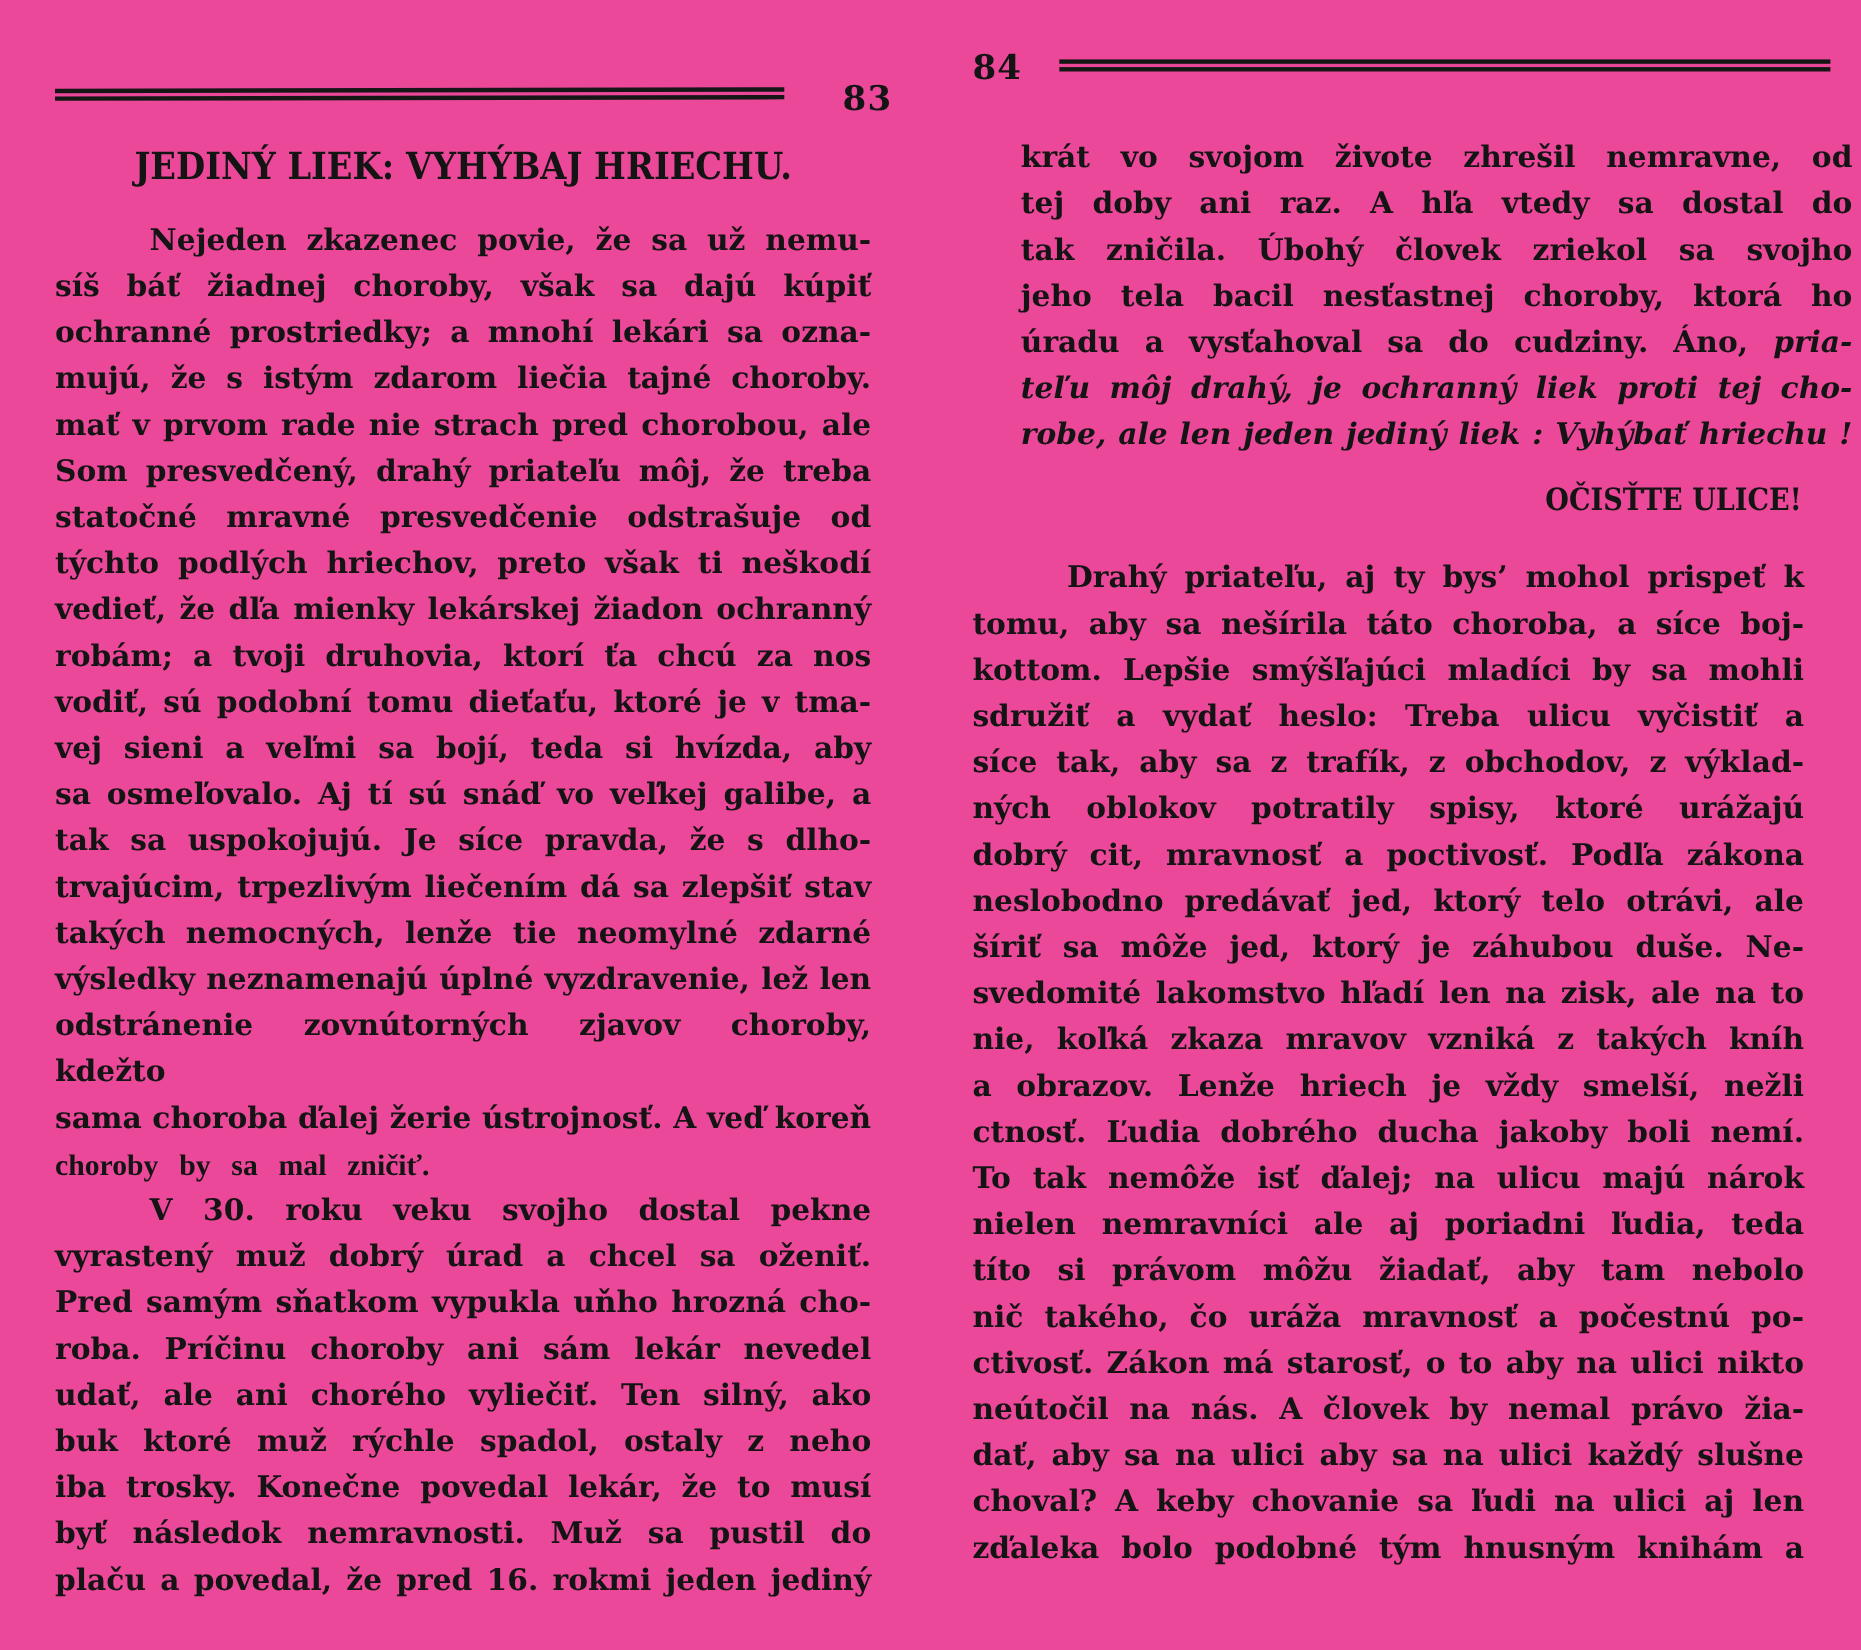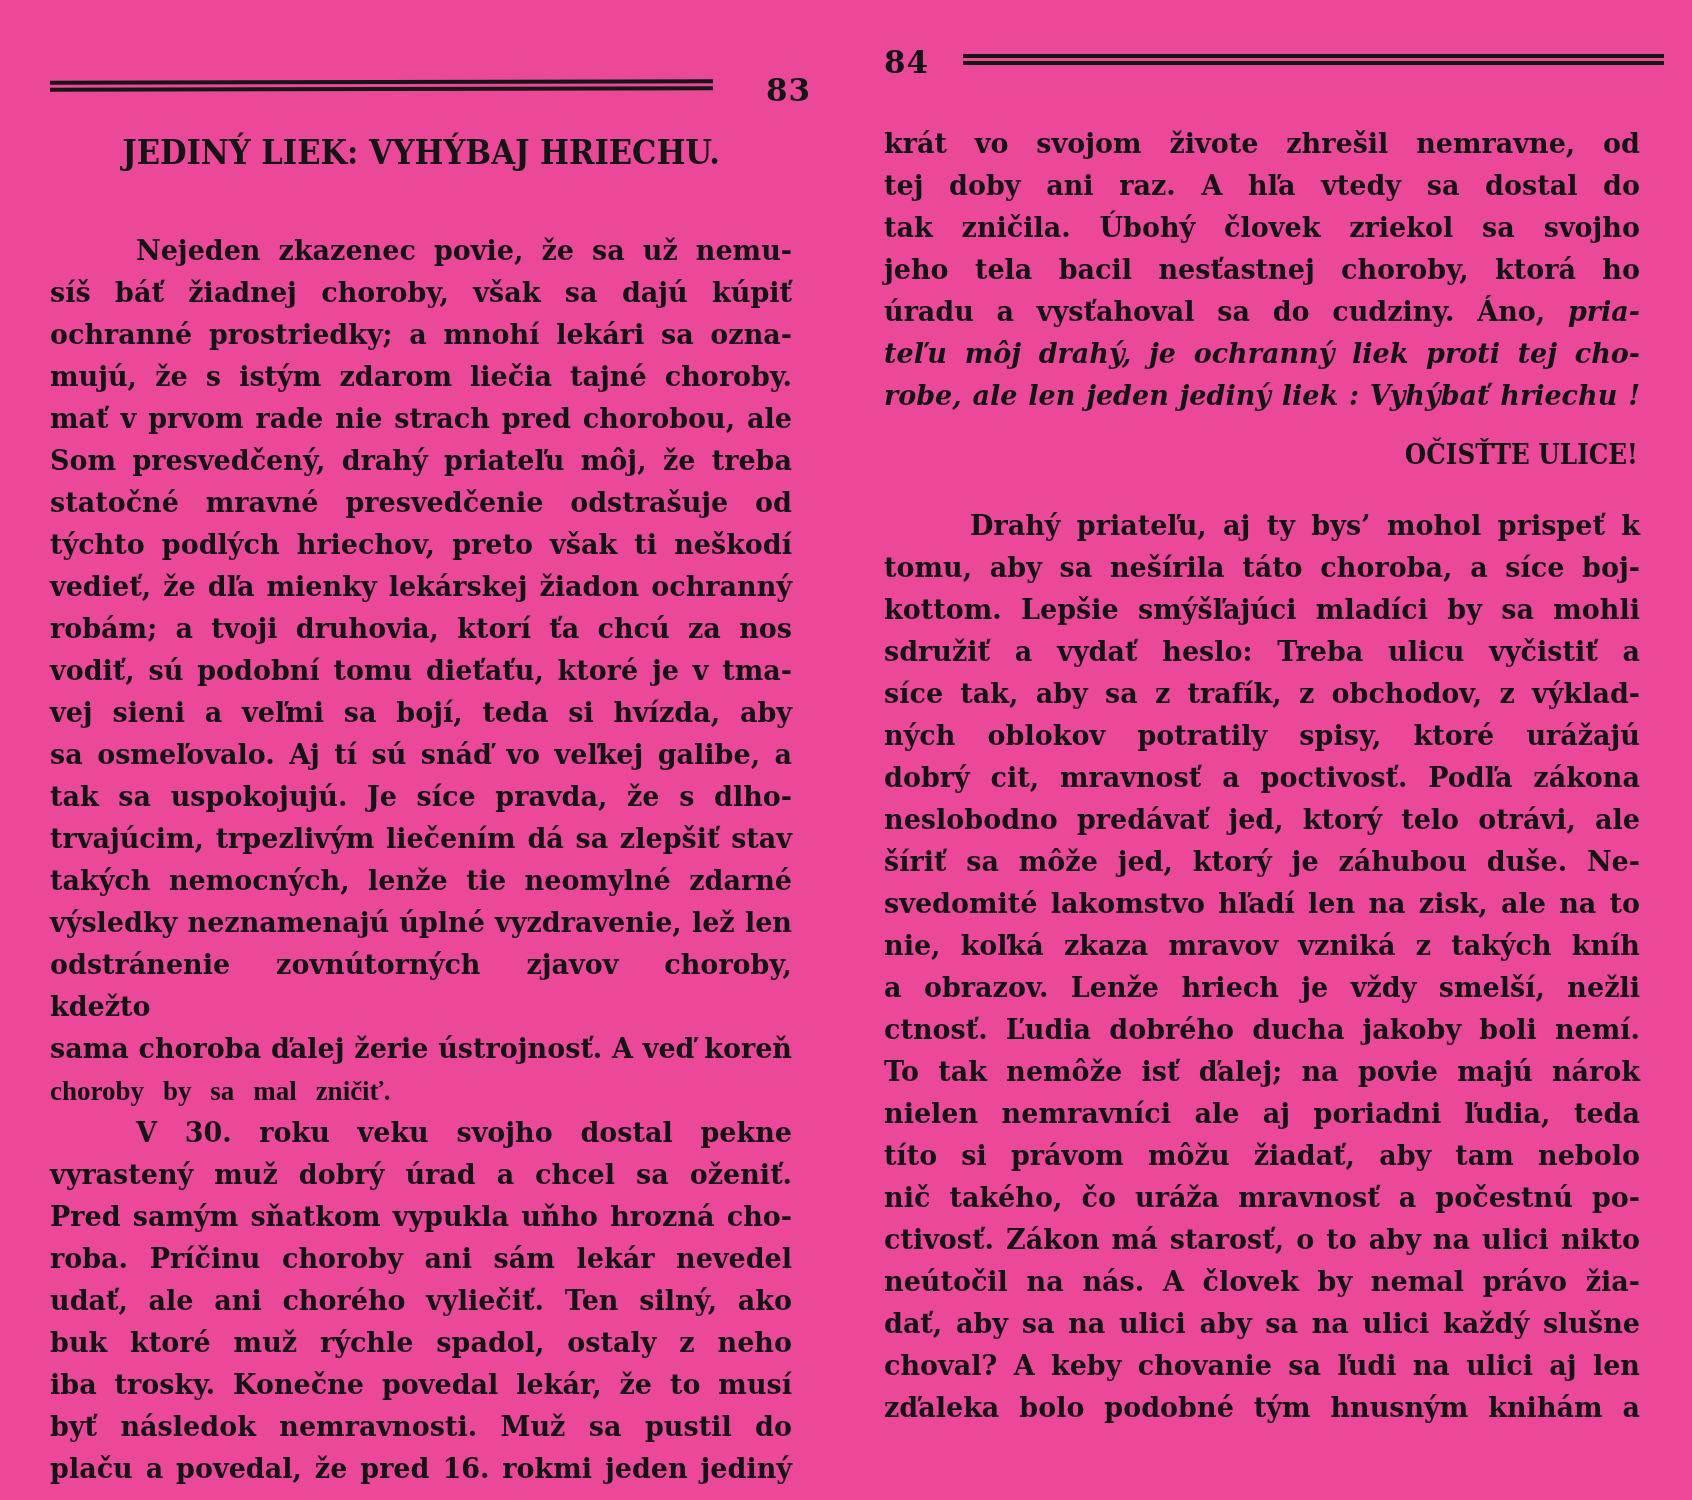--- a/index.html
+++ b/index.html
@@ -41,22 +41,22 @@
   .article-title .squeeze{display:inline-block;transform:scaleX(0.9);transform-origin:center;}
 
   .section-heading{
     position:absolute;right:2px;top:438px;width:100%;
     margin:0;text-align:right;white-space:nowrap;
     font-size:28px;font-weight:700;
   }
   .section-heading .squeeze{display:inline-block;transform:scaleX(0.88);transform-origin:right center;}
 
   .body-block{position:absolute;left:0;width:100%;}
-  .body-83{top:198px;margin-top:32px;}
-  .body-84-a{top:123px;}
+  .body-83{top:198px;}
+  .body-84-a{top:123px;margin-left:44px;}
   .body-84-b{top:505px;}
 
   .line{
     font-size:27px;font-weight:700;line-height:42px;
     text-align:justify;text-align-last:justify;
     white-space:normal;
   }
   .line.indent{padding-left:86px;}
   .line.nojust{text-align:right;text-align-last:left;word-spacing:0.45em;font-family:Liberation Serif, serif;}
   .line.italic,.it{font-style:italic;}
@@ -128,21 +128,21 @@
         <div class="line">sdružiť a vydať heslo: Treba ulicu vyčistiť a</div>
         <div class="line">síce tak, aby sa z trafík, z obchodov, z výklad-</div>
         <div class="line">ných oblokov potratily spisy, ktoré urážajú</div>
         <div class="line">dobrý cit, mravnosť a poctivosť. Podľa zákona</div>
         <div class="line">neslobodno predávať jed, ktorý telo otrávi, ale</div>
         <div class="line">šíriť sa môže jed, ktorý je záhubou duše. Ne-</div>
         <div class="line">svedomité lakomstvo hľadí len na zisk, ale na to</div>
         <div class="line">nie, koľká zkaza mravov vzniká z takých kníh</div>
         <div class="line">a obrazov. Lenže hriech je vždy smelší, nežli</div>
         <div class="line">ctnosť. Ľudia dobrého ducha jakoby boli nemí.</div>
-        <div class="line">To tak nemôže isť ďalej; na povie majú nárok</div>
+        <div class="line">To tak nemôže isť ďalej; na ulicu majú nárok</div>
         <div class="line">nielen nemravníci ale aj poriadni ľudia, teda</div>
         <div class="line">títo si právom môžu žiadať, aby tam nebolo</div>
         <div class="line">nič takého, čo uráža mravnosť a počestnú po-</div>
         <div class="line">ctivosť. Zákon má starosť, o to aby na ulici nikto</div>
         <div class="line">neútočil na nás. A človek by nemal právo žia-</div>
         <div class="line">dať, aby sa na ulici aby sa na ulici každý slušne</div>
         <div class="line">choval? A keby chovanie sa ľudi na ulici aj len</div>
         <div class="line">zďaleka bolo podobné tým hnusným knihám a</div>
       </div>
   </div>

